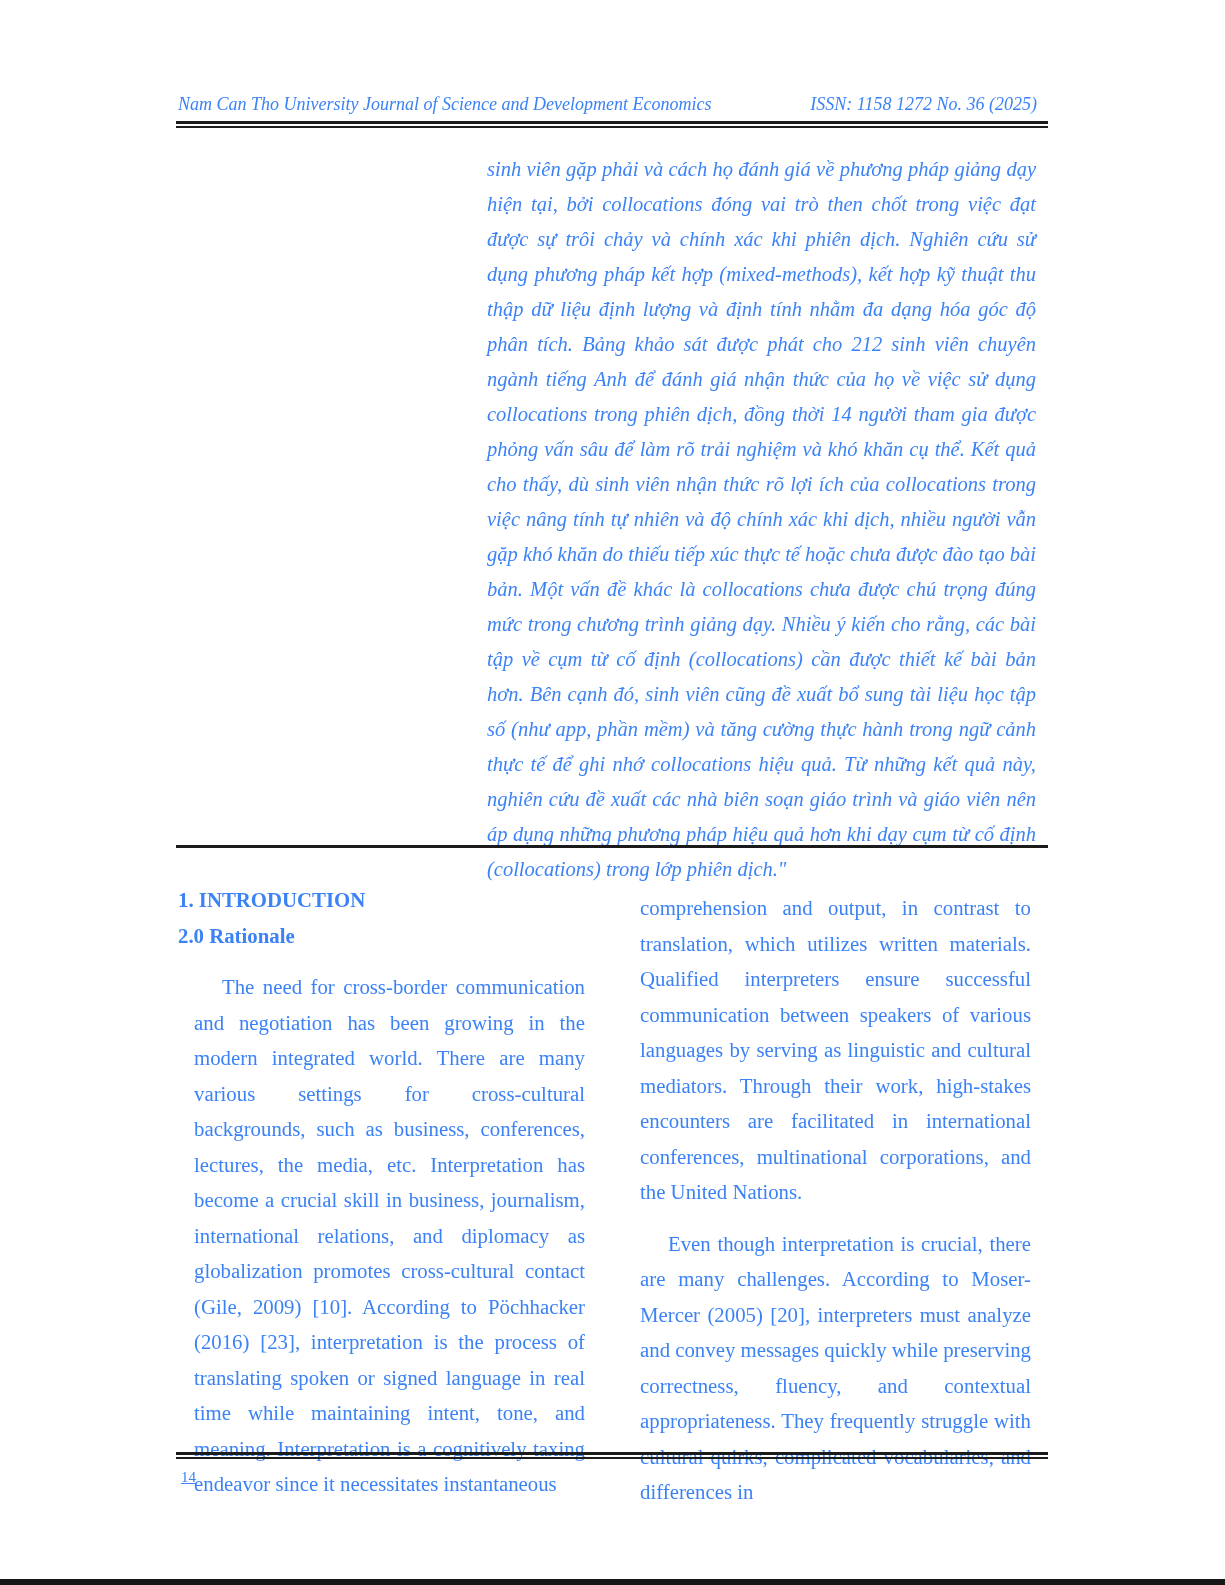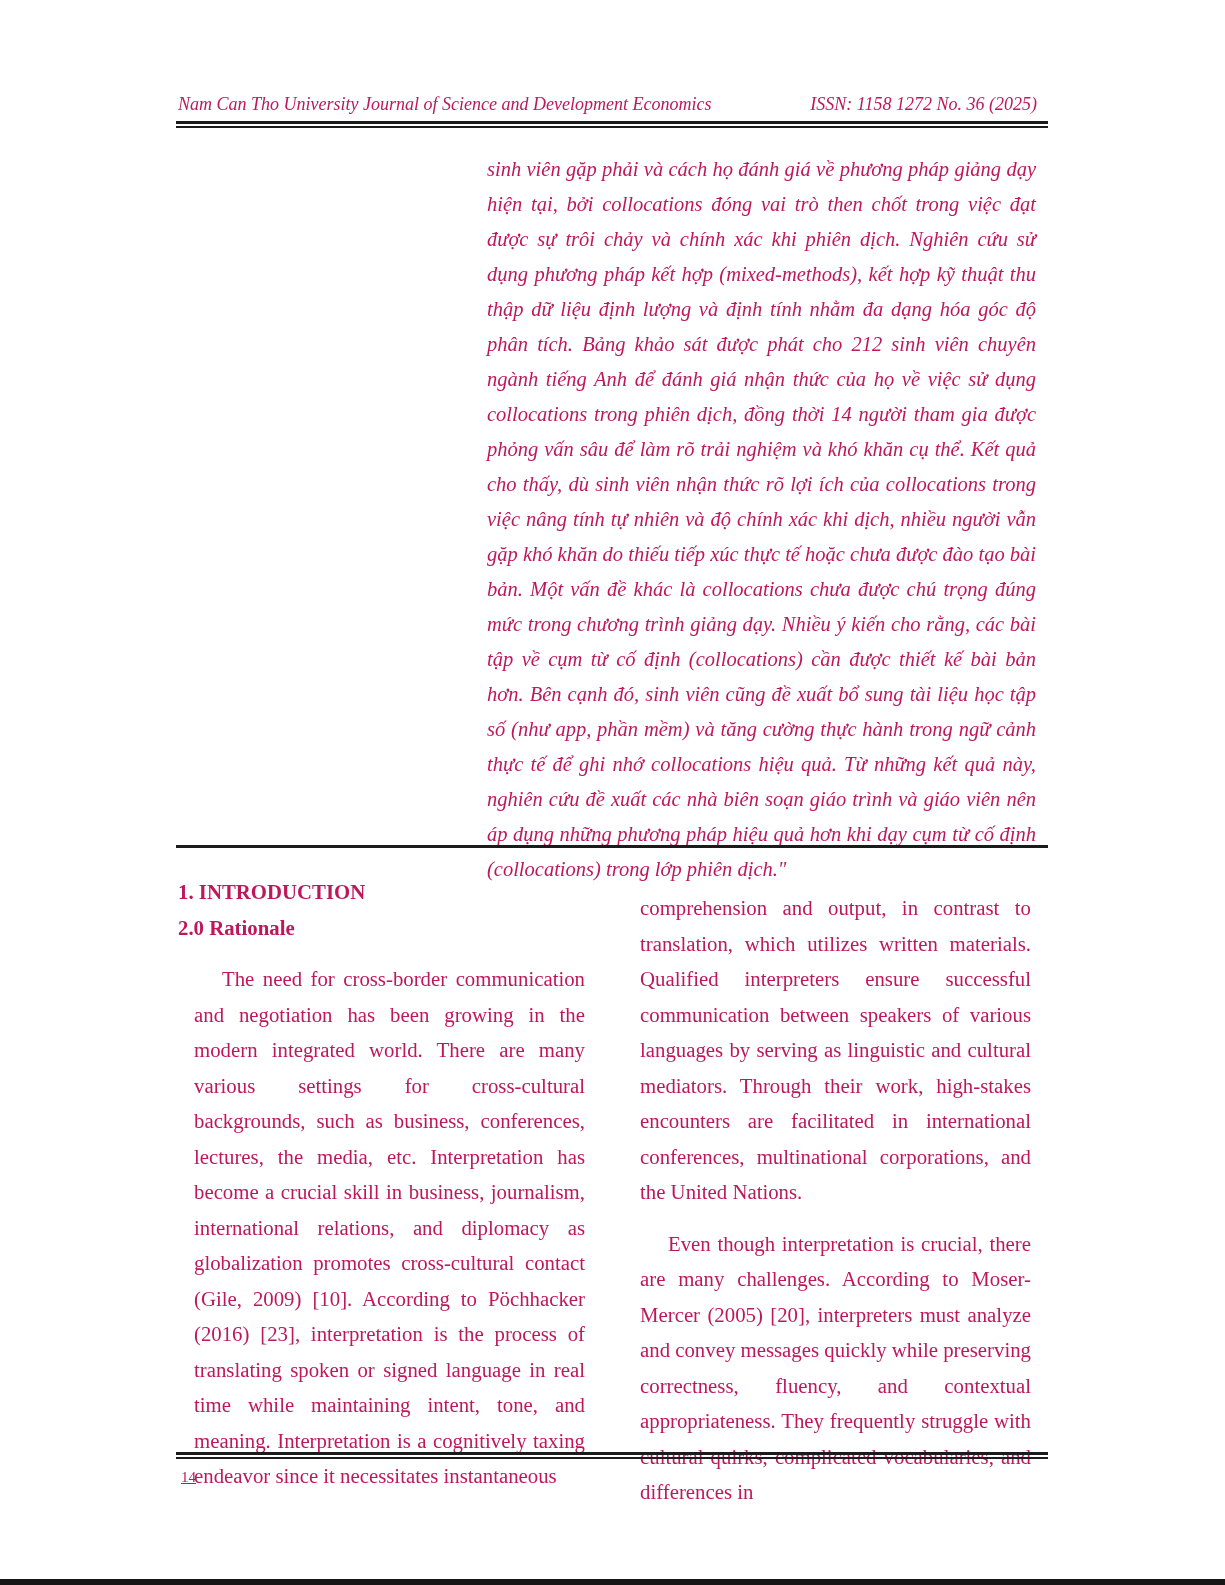--- a/index.html
+++ b/index.html
@@ -1,21 +1,21 @@
 <!DOCTYPE html>
 <html><head>
 <meta charset="utf-8">
 <style>
   html, body { margin: 0; padding: 0; background: #ffffff; }
   .page {
     position: relative;
     width: 1225px;
     height: 1585px;
     background: #ffffff;
-    color: #be185d;
+    color: #3b82f6;
     font-family: "Liberation Serif", "DejaVu Serif", serif;
     overflow: hidden;
   }
 
   
   .header-row {
     position: absolute;
     left: 178px;
     right: 188px;
     top: 94px;
@@ -55,20 +55,21 @@
   }
 
   
   .columns {
     position: absolute;
     left: 178px;
     top: 874px;
     width: 869px;
     display: flex;
     gap: 23px;
+    align-items: center;
   }
   .col {
     flex: 1 1 0;
     font-size: 20.8px;
     line-height: 35.5px;
     text-align: justify;
   }
   .col h3 {
     margin: 0;
     font-size: 20.8px;

